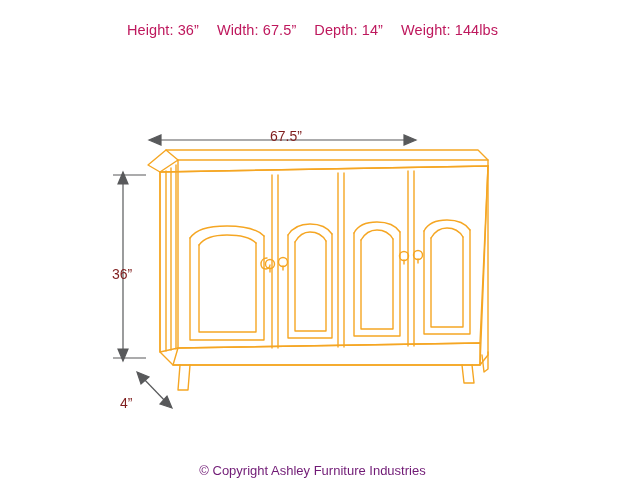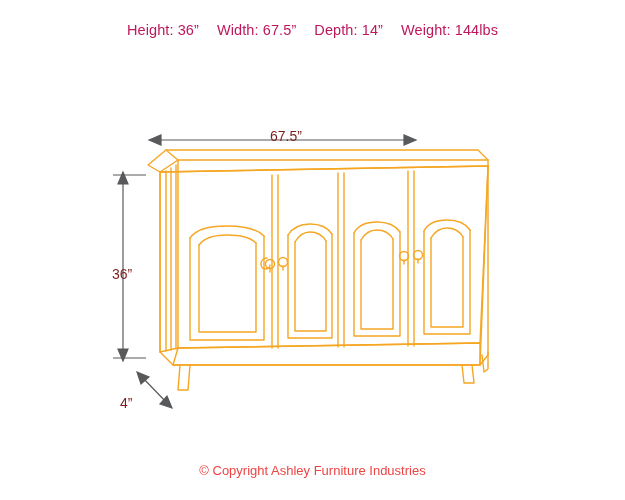--- a/index.html
+++ b/index.html
@@ -38,21 +38,21 @@
     display: inline-block;
     width: 18px;
   }
   .copyright {
     position: absolute;
     bottom: 22px;
     left: 0;
     width: 625px;
     text-align: center;
     font-size: 13px;
-    color: #ef4444;
+    color: #701a75;
   }
   .diagram {
     position: absolute;
     top: 60px;
     left: 0;
     width: 625px;
     height: 390px;
   }
   .dim-label {
     position: absolute;

